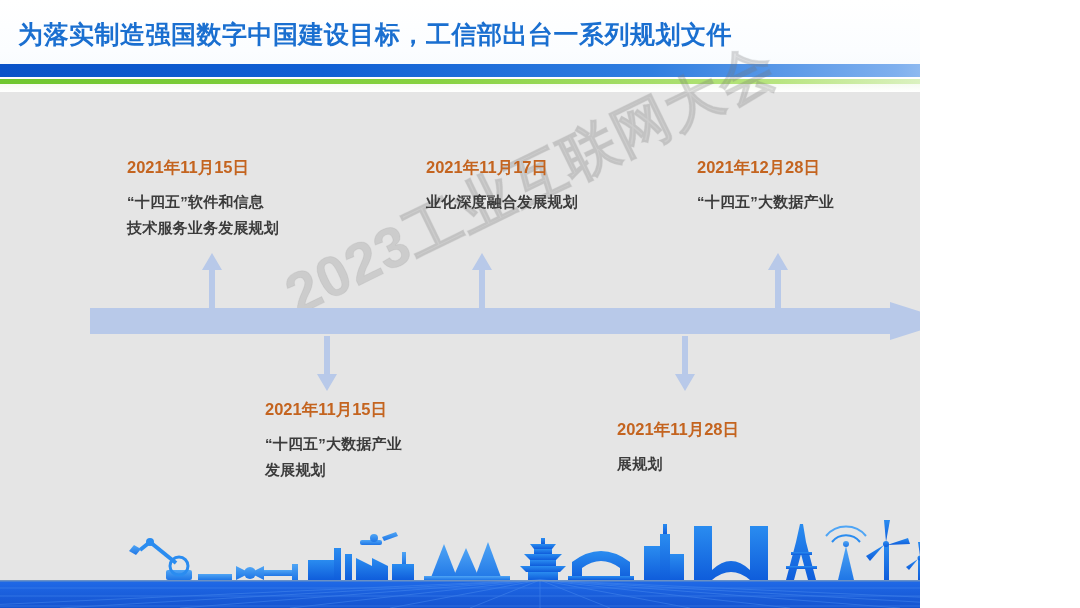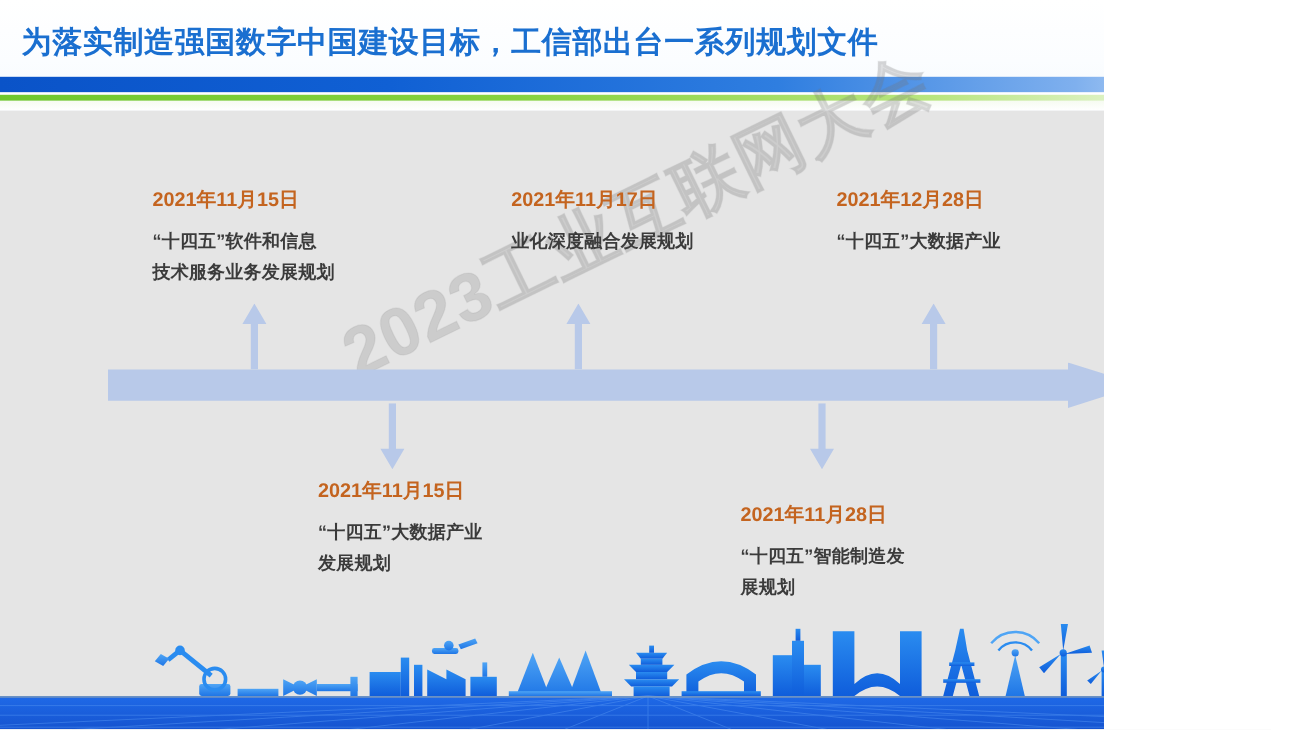--- a/index.html
+++ b/index.html
@@ -273,21 +273,20 @@
     <div class="event-date">2021年11月15日</div>
     <div class="event-desc">
       <div>“十四五”大数据产业</div>
       <div>发展规划</div>
     </div>
   </div>
 
   <div class="event" id="ev-bot-2">
     <div class="event-date">2021年11月28日</div>
     <div class="event-desc">
-      <div>“十四五”智能制造发</div>
       <div>展规划</div>
     </div>
   </div>
 
   <div id="footer">
     <svg width="1080" height="90" viewBox="0 0 1080 90">
       <defs>
         <linearGradient id="gBand" x1="0" y1="0" x2="0" y2="1">
           <stop offset="0%" stop-color="#1f6ae8"></stop>
           <stop offset="100%" stop-color="#1553cf"></stop>

